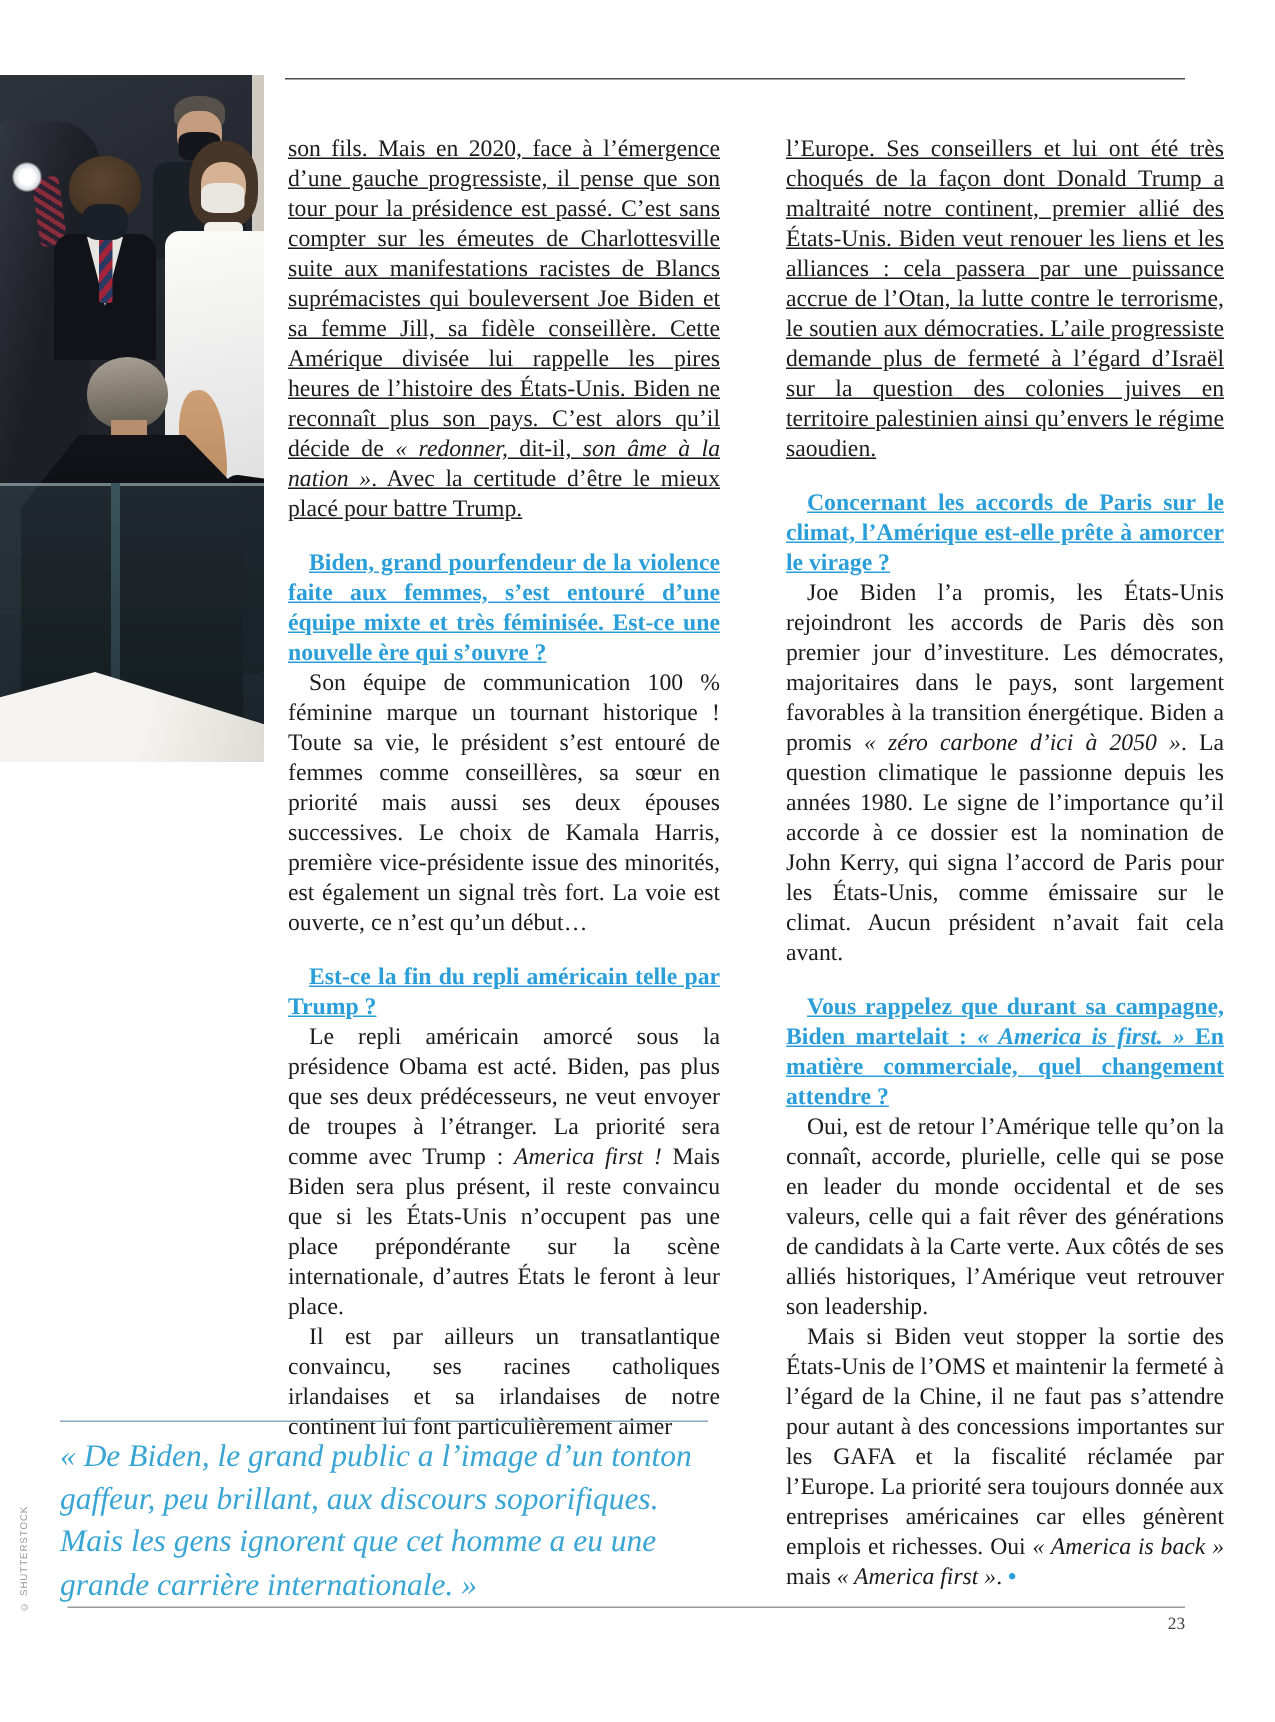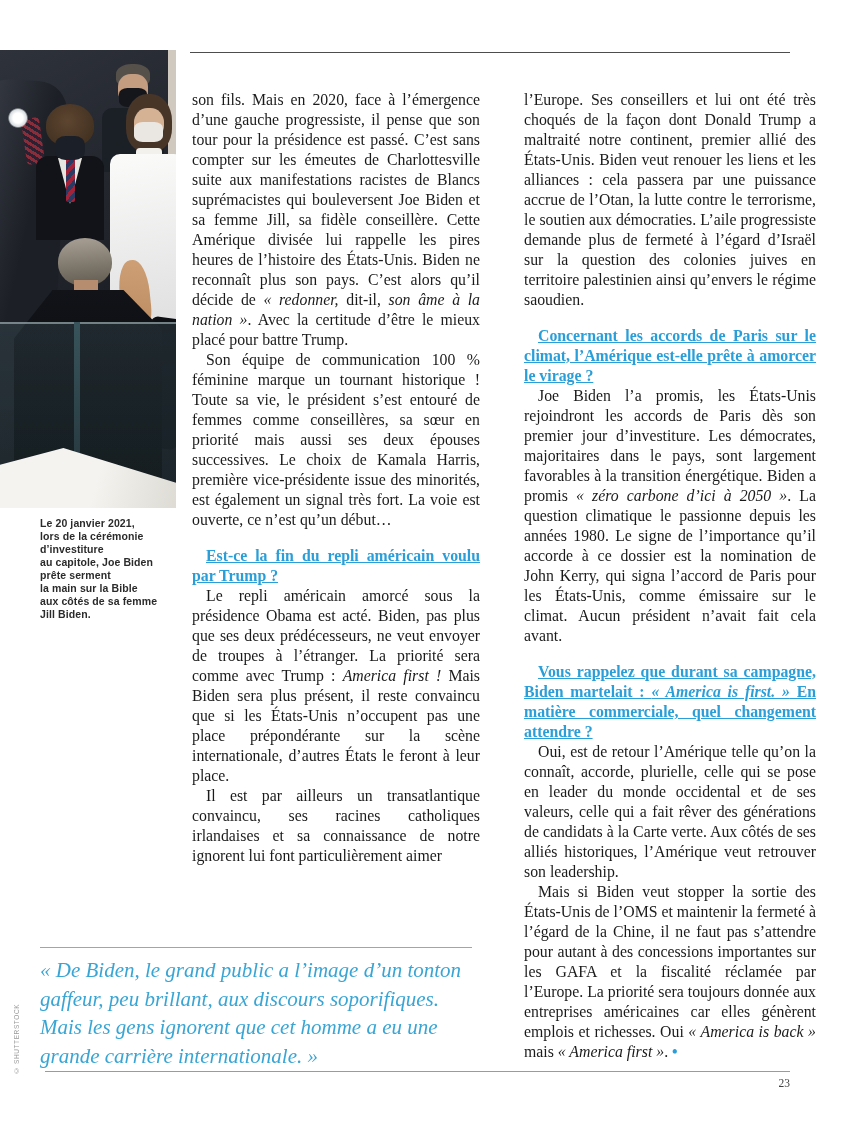--- a/index.html
+++ b/index.html
@@ -61,21 +61,21 @@
 
   
   .col{
     position:absolute;top:90px;
     font-size:15.8px;line-height:20px;color:#1b1b1b;
     text-align:justify;
   }
   .col1{left:192px;width:288px;}
   .col2{left:524px;width:292px;}
   .col p{margin:0;text-indent:14px;}
-  .col p.cont{text-indent:0;}
+  .col p.cont{text-indent:0;text-decoration:underline;}
   .question{
     margin:16px 0 0 0;font-size:15.8px;line-height:20px;
     color:var(--question);font-weight:700;text-indent:14px;text-align:justify;text-decoration:underline;
   }
   .seg-i{font-style:italic;}
   .seg-d{color:var(--question);font-weight:700;}
 
   
   .pull-quote{
     position:absolute;left:40px;top:956px;width:445px;margin:0;
@@ -117,36 +117,29 @@
     <div class="ph ph-hand"></div>
     <div class="ph ph-sleeve"></div>
     <div class="ph ph-judge-hair"></div>
     <div class="ph ph-judge-neck"></div>
     <div class="ph ph-judge-robe"></div>
     <div class="ph ph-glass"></div>
     <div class="ph ph-glass-post"></div>
     <div class="ph ph-ledge"></div>
   </figure>
 
-  <div class="caption">Le 20 janvier 2021,
-lors de la cérémonie
-d’investiture
-au capitole, Joe Biden
-prête serment
-la main sur la Bible
-aux côtés de sa femme
-Jill Biden.</div>
   <div class="credit">© SHUTTERSTOCK</div>
 
   <section class="col col1">
     <p class="para cont"><span>son fils. Mais en 2020, face à l’émergence d’une gauche progressiste, il pense que son tour pour la présidence est passé. C’est sans compter sur les émeutes de Charlottesville suite aux manifestations racistes de Blancs suprémacistes qui bouleversent Joe Biden et sa femme Jill, sa fidèle conseillère. Cette Amérique divisée lui rappelle les pires heures de l’histoire des États-Unis. Biden ne reconnaît plus son pays. C’est alors qu’il décide de </span><span class="seg-i">« redonner,</span><span> dit-il, </span><span class="seg-i">son âme à la nation »</span><span>. Avec la certitude d’être le mieux placé pour battre Trump.</span></p>
+    <h3 class="question">Biden, grand pourfendeur de la violence faite aux femmes, s’est entouré d’une équipe mixte et très féminisée. Est-ce une nouvelle ère qui s’ouvre ?</h3>
     <p class="para">Son équipe de communication 100 % féminine marque un tournant historique ! Toute sa vie, le président s’est entouré de femmes comme conseillères, sa sœur en priorité mais aussi ses deux épouses successives. Le choix de Kamala Harris, première vice-présidente issue des minorités, est également un signal très fort. La voie est ouverte, ce n’est qu’un début…</p>
-    <h3 class="question">Est-ce la fin du repli américain voulu par Trump ?</h3>
+    <h3 class="question">Est-ce la fin du repli américain telle par Trump ?</h3>
     <p class="para"><span>Le repli américain amorcé sous la présidence Obama est acté. Biden, pas plus que ses deux prédécesseurs, ne veut envoyer de troupes à l’étranger. La priorité sera comme avec Trump : </span><span class="seg-i">America first !</span><span> Mais Biden sera plus présent, il reste convaincu que si les États-Unis n’occupent pas une place prépondérante sur la scène internationale, d’autres États le feront à leur place.</span></p>
-    <p class="para">Il est par ailleurs un transatlantique convaincu, ses racines catholiques irlandaises et sa connaissance de notre ignorent lui font particulièrement aimer</p>
+    <p class="para">Il est par ailleurs un transatlantique convaincu, ses racines catholiques irlandaises et sa irlandaises de notre continent lui font particulièrement aimer</p>
   </section>
 
   <section class="col col2">
     <p class="para cont">l’Europe. Ses conseillers et lui ont été très choqués de la façon dont Donald Trump a maltraité notre continent, premier allié des États-Unis. Biden veut renouer les liens et les alliances : cela passera par une puissance accrue de l’Otan, la lutte contre le terrorisme, le soutien aux démocraties. L’aile progressiste demande plus de fermeté à l’égard d’Israël sur la question des colonies juives en territoire palestinien ainsi qu’envers le régime saoudien.</p>
     <h3 class="question">Concernant les accords de Paris sur le climat, l’Amérique est-elle prête à amorcer le virage ?</h3>
     <p class="para"><span>Joe Biden l’a promis, les États-Unis rejoindront les accords de Paris dès son premier jour d’investiture. Les démocrates, majoritaires dans le pays, sont largement favorables à la transition énergétique. Biden a promis </span><span class="seg-i">« zéro carbone d’ici à 2050 »</span><span>. La question climatique le passionne depuis les années 1980. Le signe de l’importance qu’il accorde à ce dossier est la nomination de John Kerry, qui signa l’accord de Paris pour les États-Unis, comme émissaire sur le climat. Aucun président n’avait fait cela avant.</span></p>
     <h3 class="question"><span>Vous rappelez que durant sa campagne, Biden martelait : </span><span class="seg-i">« America is first. »</span><span> En matière commerciale, quel changement attendre ?</span></h3>
     <p class="para">Oui, est de retour l’Amérique telle qu’on la connaît, accorde, plurielle, celle qui se pose en leader du monde occidental et de ses valeurs, celle qui a fait rêver des générations de candidats à la Carte verte. Aux côtés de ses alliés historiques, l’Amérique veut retrouver son leadership.</p>
     <p class="para"><span>Mais si Biden veut stopper la sortie des États-Unis de l’OMS et maintenir la fermeté à l’égard de la Chine, il ne faut pas s’attendre pour autant à des concessions importantes sur les GAFA et la fiscalité réclamée par l’Europe. La priorité sera toujours donnée aux entreprises américaines car elles génèrent emplois et richesses. Oui </span><span class="seg-i">« America is back »</span><span> mais </span><span class="seg-i">« America first »</span><span>. </span><span class="seg-d">•</span></p>
   </section>

